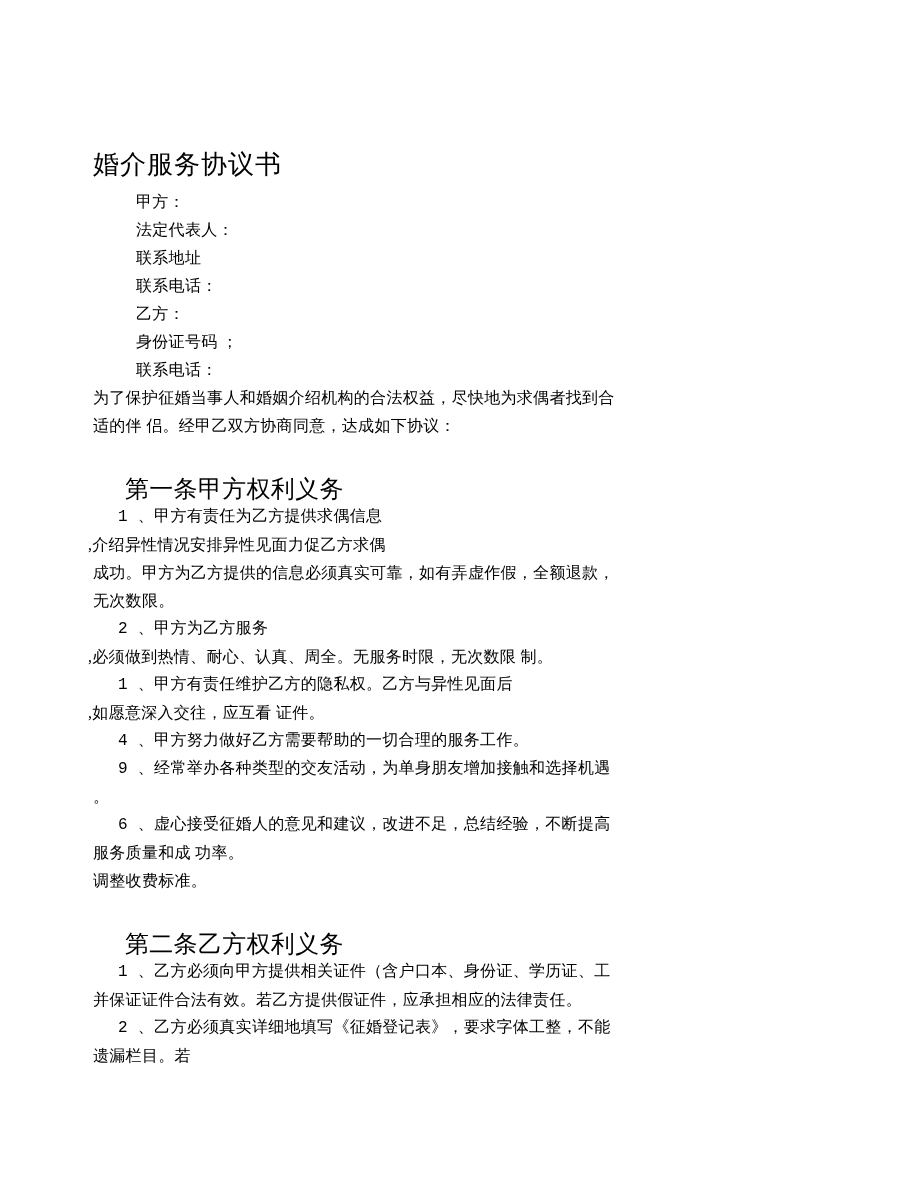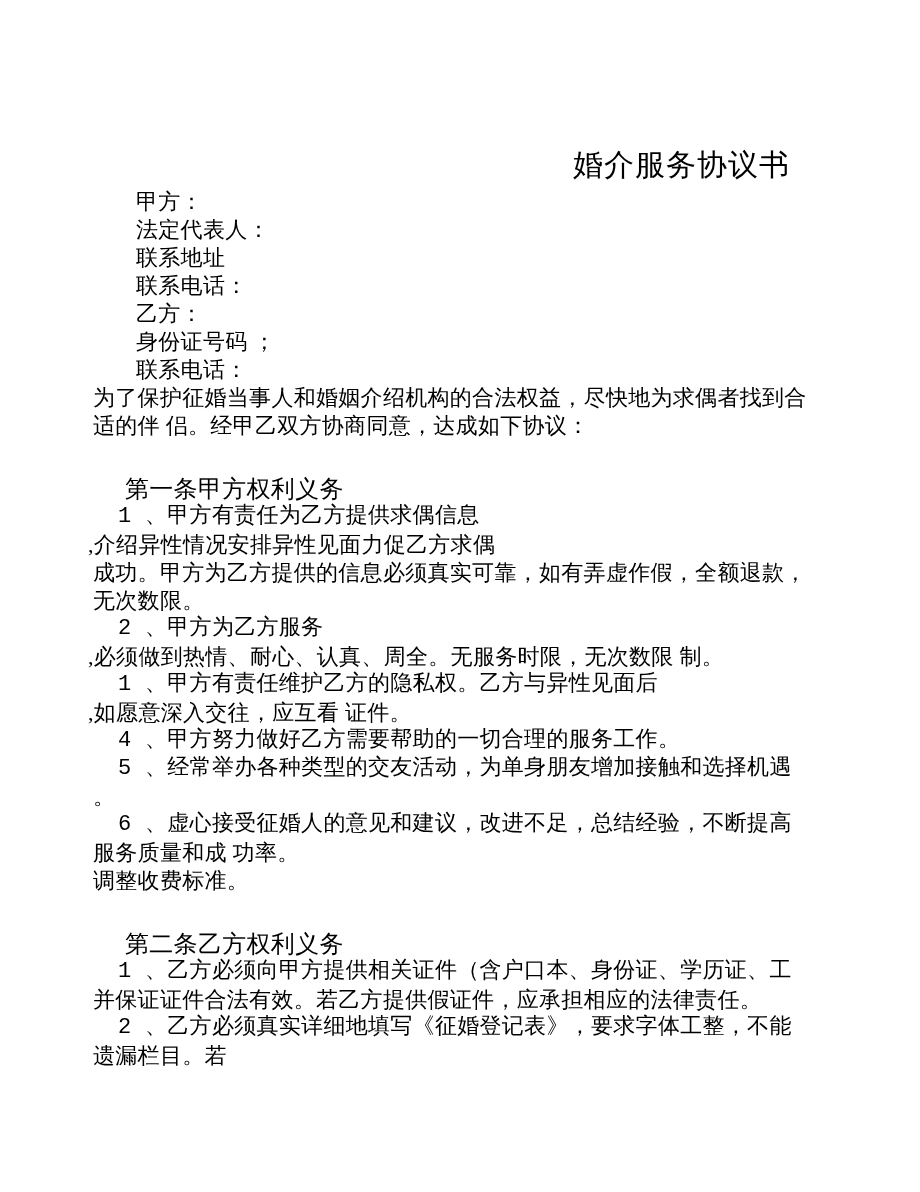--- a/index.html
+++ b/index.html
@@ -13,33 +13,33 @@
     height: 1192px;
     box-sizing: border-box;
     background: #ffffff;
     color: #000000;
     font-family: "Liberation Serif", "DejaVu Serif", serif;
     padding: 146px 85px 0 93px;
     overflow: hidden;
   }
   .title {
     width: 697px;
-    font-size: 30px;
+    font-size: 26px;
     line-height: 38px;
     letter-spacing: 1px;
-    text-align: right;
+    text-align: left;
     white-space: nowrap;
     margin: 0 0 4px 0;
     font-weight: normal;
   }
   .lines {
     width: 745px;
   }
   .line {
-    font-size: 22px;
+    font-size: 16px;
     line-height: 28px;
     white-space: nowrap;
     letter-spacing: 0.3px;
   }
   .line.field   { padding-left: 43px; }
   .line.num     { padding-left: 25px; font-family: Liberation Mono, monospace; }
   .line.section { padding-left: 32px; font-size: 24px; margin-top: 35px; }
   .line.hang    { margin-left: -5px; }
 </style>
 </head>
@@ -60,21 +60,21 @@
       <div class="line section">第一条甲方权利义务</div>
       <div class="line num">1 、甲方有责任为乙方提供求偶信息</div>
       <div class="line hang">,介绍异性情况安排异性见面力促乙方求偶</div>
       <div class="line plain">成功。甲方为乙方提供的信息必须真实可靠，如有弄虚作假，全额退款，</div>
       <div class="line plain">无次数限。</div>
       <div class="line num">2 、甲方为乙方服务</div>
       <div class="line hang">,必须做到热情、耐心、认真、周全。无服务时限，无次数限 制。</div>
       <div class="line num">1 、甲方有责任维护乙方的隐私权。乙方与异性见面后</div>
       <div class="line hang">,如愿意深入交往，应互看 证件。</div>
       <div class="line num">4 、甲方努力做好乙方需要帮助的一切合理的服务工作。</div>
-      <div class="line num">5 、经常举办各种类型的交友活动，为单身朋友增加接触和选择机遇</div>
+      <div class="line num">9 、经常举办各种类型的交友活动，为单身朋友增加接触和选择机遇</div>
       <div class="line plain">。</div>
       <div class="line num">6 、虚心接受征婚人的意见和建议，改进不足，总结经验，不断提高</div>
       <div class="line plain">服务质量和成 功率。</div>
       <div class="line plain">调整收费标准。</div>
       <div class="line section">第二条乙方权利义务</div>
       <div class="line num">1 、乙方必须向甲方提供相关证件（含户口本、身份证、学历证、工</div>
       <div class="line plain">并保证证件合法有效。若乙方提供假证件，应承担相应的法律责任。</div>
       <div class="line num">2 、乙方必须真实详细地填写《征婚登记表》，要求字体工整，不能</div>
       <div class="line plain">遗漏栏目。若</div>
     </div>

